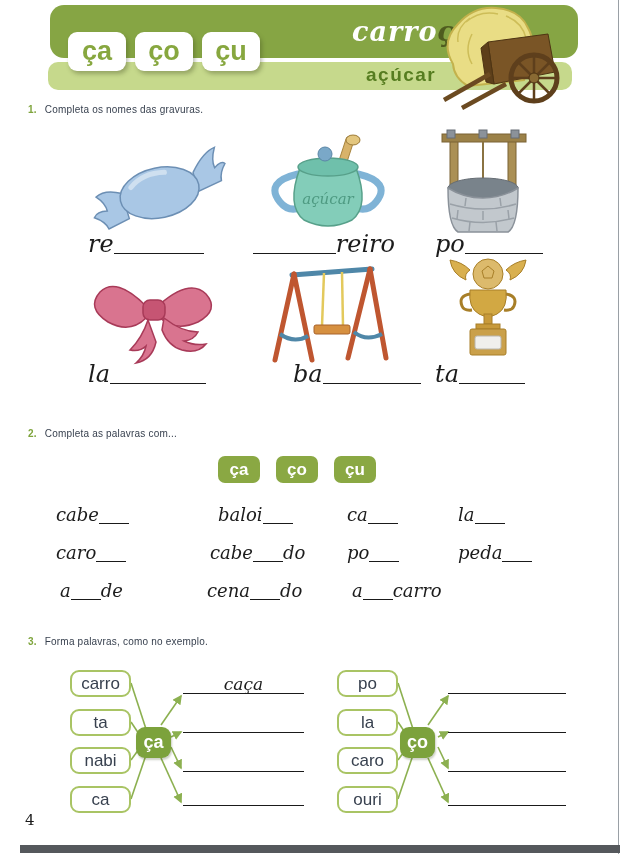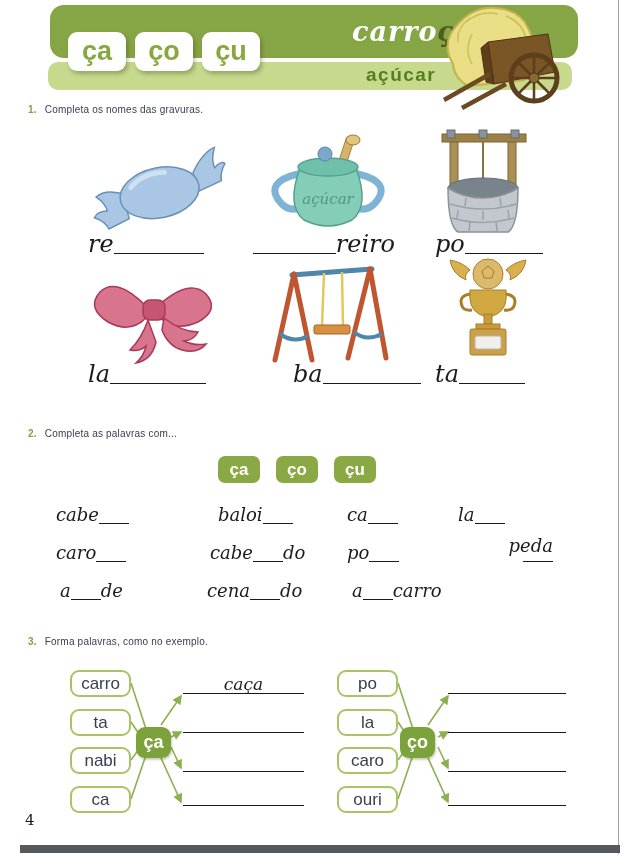--- a/index.html
+++ b/index.html
@@ -252,21 +252,21 @@
     <div class="word cursive" style="margin-left:10px;">
         <span class="seg">cabe</span>
         <span class="gap"></span>
         <span class="seg">do</span>
       </div>
     <div class="word cursive" style="margin-left:7px;">
         <span class="seg">po</span>
         <span class="gap"></span>
         <span class="seg"></span>
       </div>
-    <div class="word cursive" style="margin-left:12px;flex-direction:column;">
+    <div class="word cursive" style="margin-left:12px;">
         <span class="seg">peda</span>
         <span class="gap"></span>
         <span class="seg"></span>
       </div>
     <div class="word cursive" style="margin-left:12px;">
         <span class="seg">a</span>
         <span class="gap"></span>
         <span class="seg">de</span>
       </div>
     <div class="word cursive" style="margin-left:7px;">

